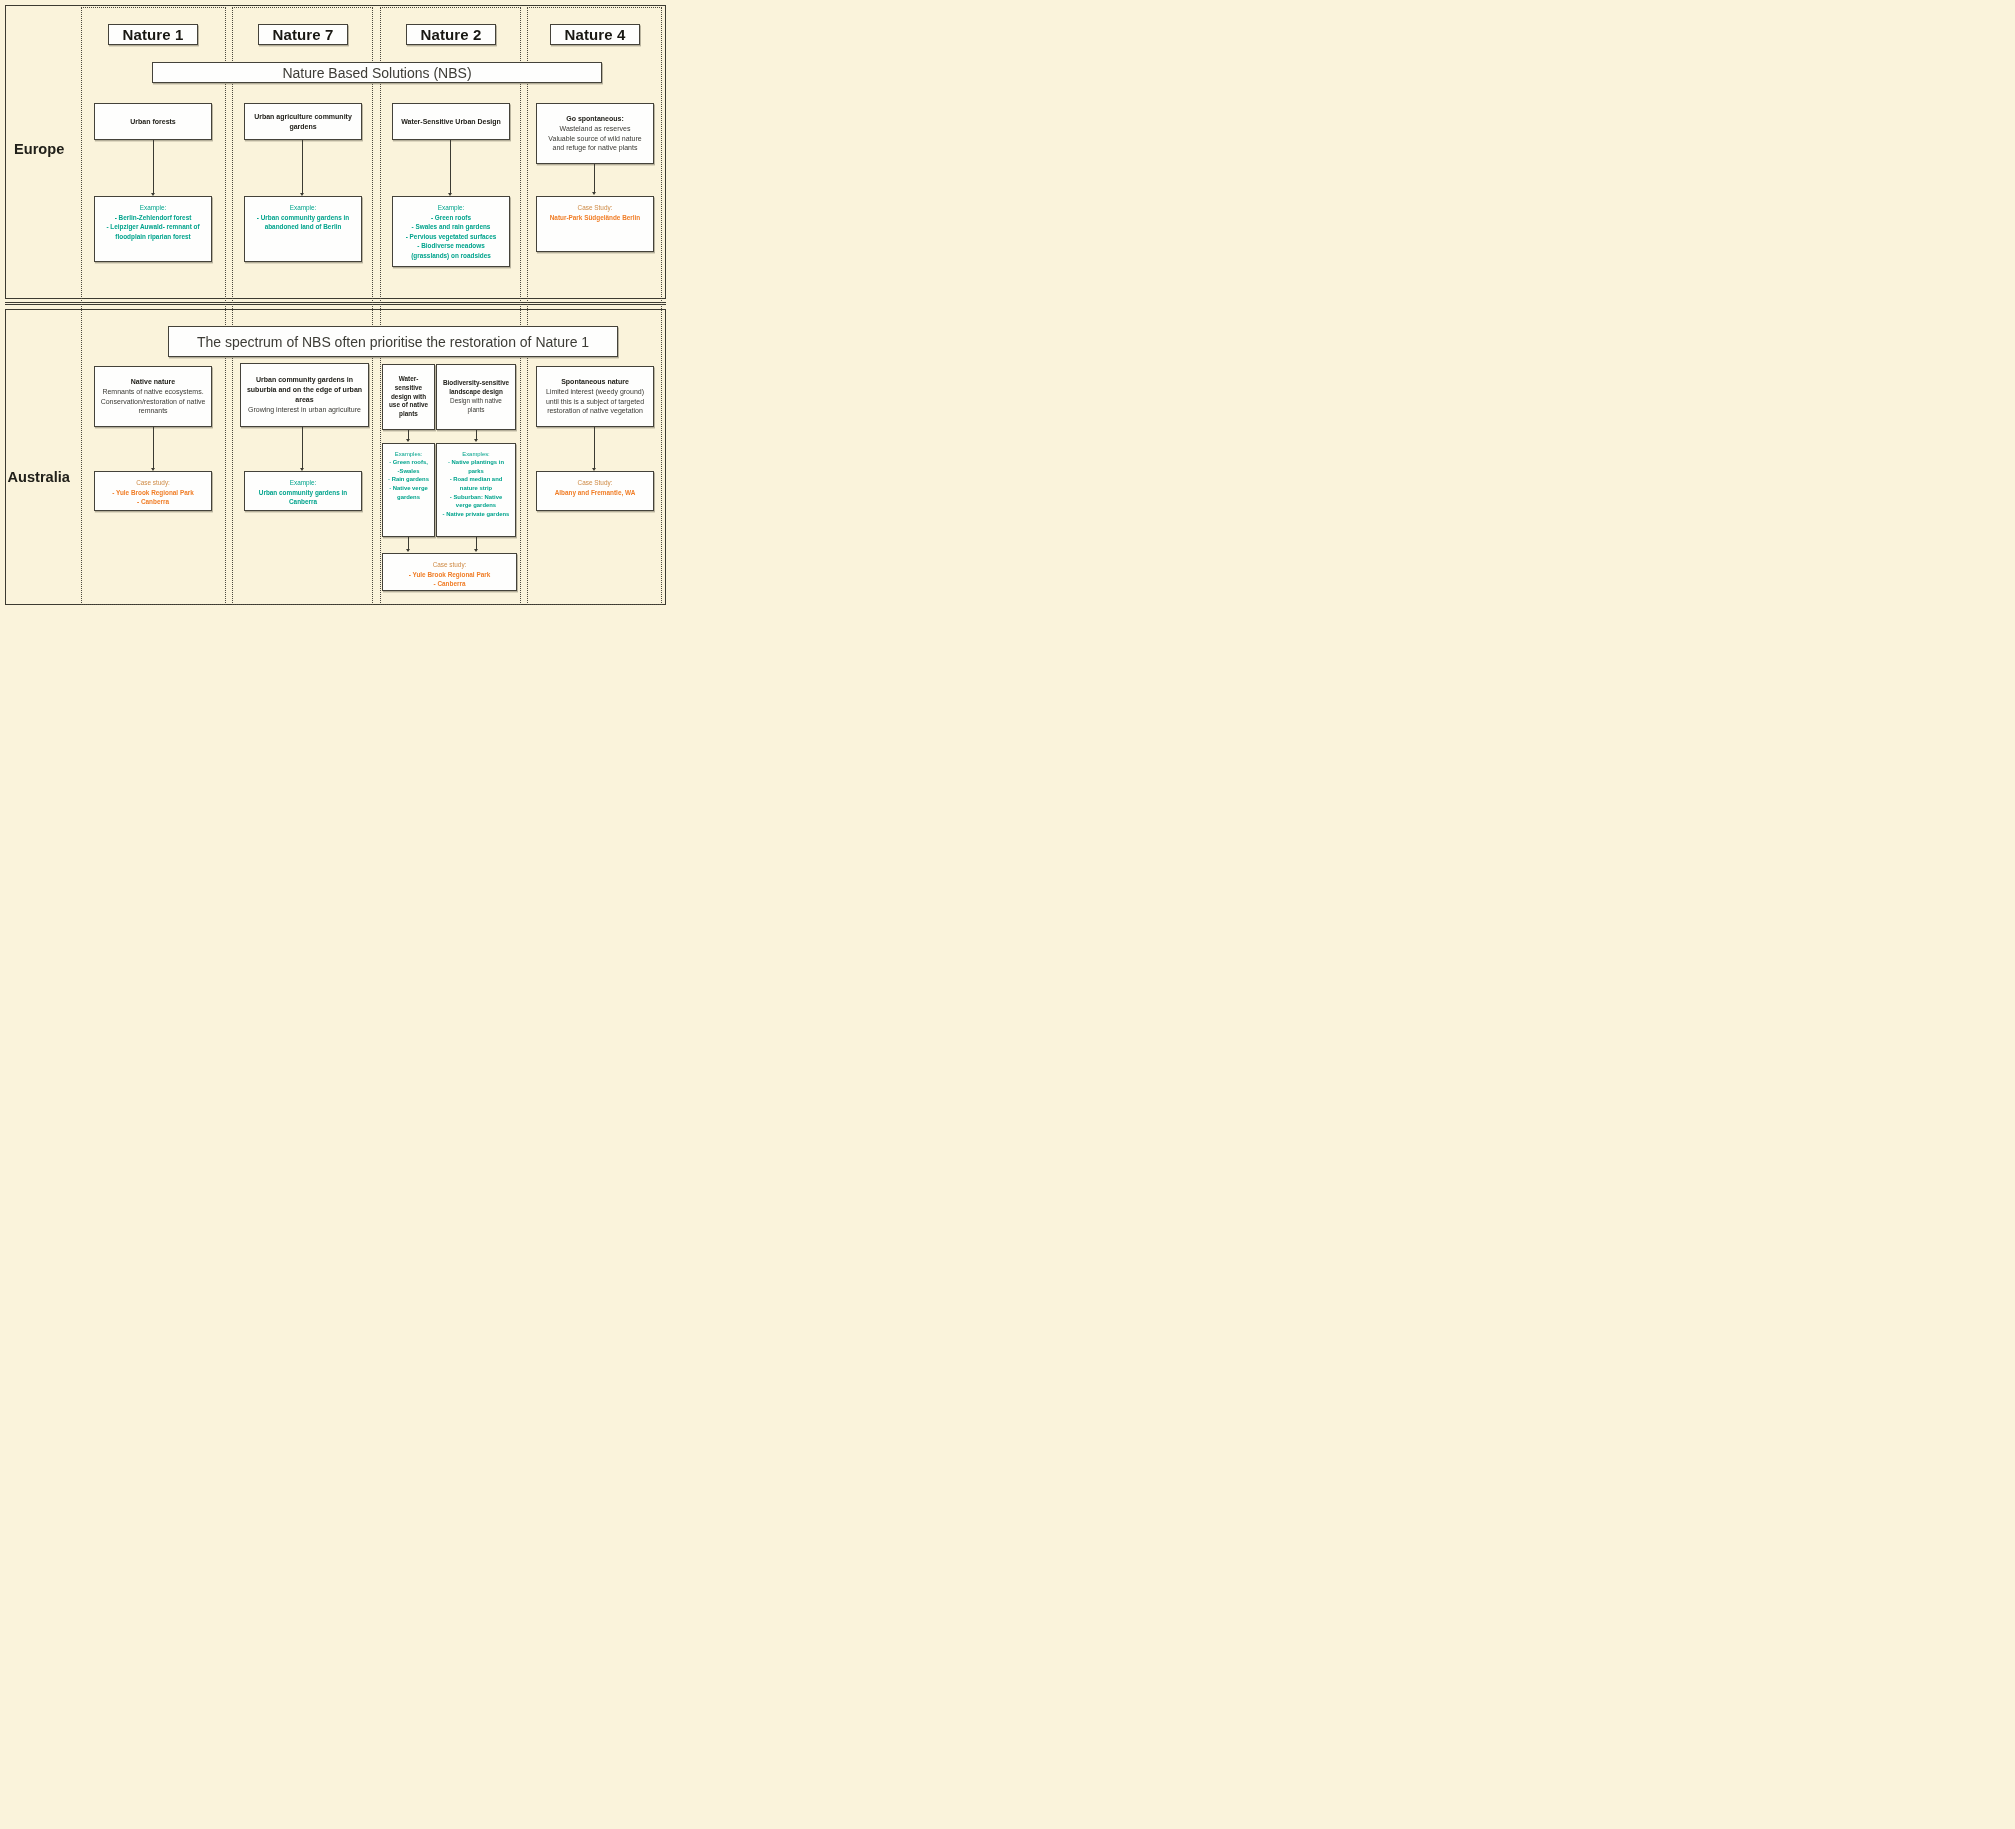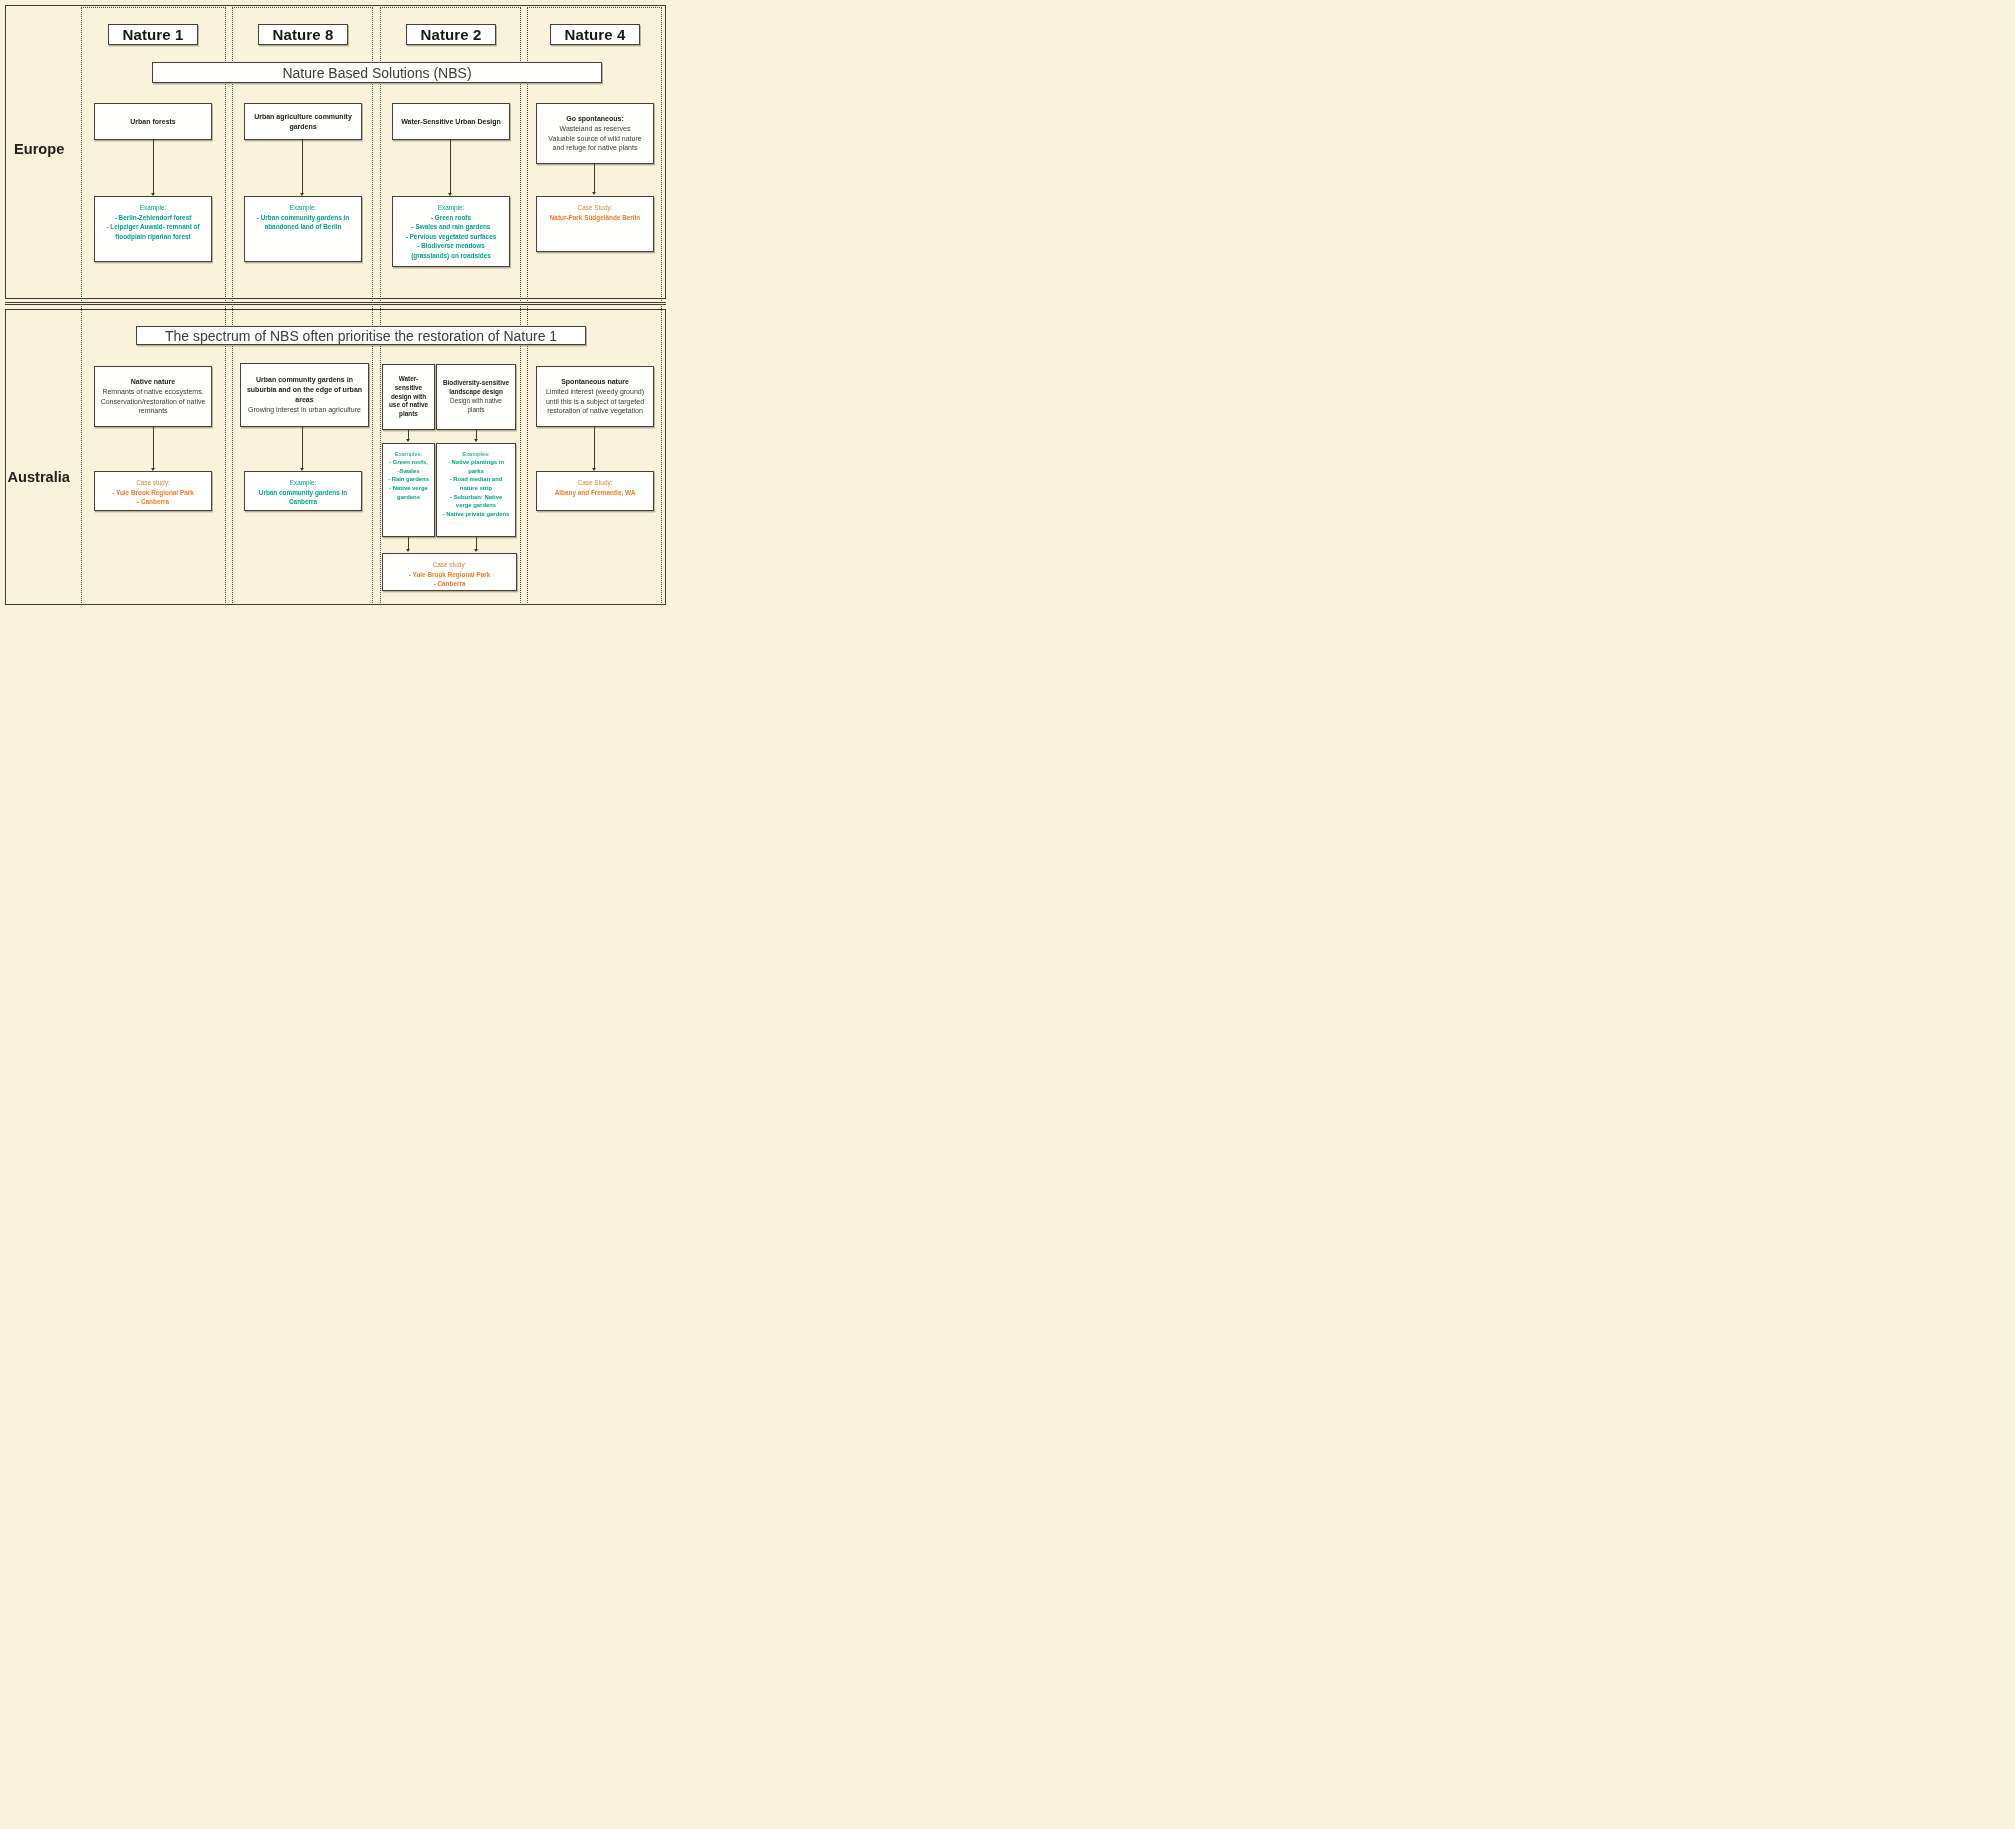--- a/index.html
+++ b/index.html
@@ -45,21 +45,21 @@
 
   <div class="dotcol" style="left:81px;top:6.6px;width:145px;height:598px"></div>
   <div class="dotcol" style="left:232px;top:6.6px;width:141px;height:598px"></div>
   <div class="dotcol" style="left:380px;top:6.6px;width:141px;height:598px"></div>
   <div class="dotcol" style="left:527px;top:6.6px;width:135px;height:598px"></div>
 
   <div class="rowlabel" style="left:14px;top:141px">Europe</div>
   <div class="rowlabel" style="left:7.5px;top:469px">Australia</div>
 
   <div class="box hdr" style="left:108px;top:23.6px;width:90px;height:21px">Nature 1</div>
-  <div class="box hdr" style="left:258px;top:23.6px;width:90px;height:21px">Nature 8</div>
+  <div class="box hdr" style="left:258px;top:23.6px;width:90px;height:21px">Nature 7</div>
   <div class="box hdr" style="left:406px;top:23.6px;width:90px;height:21px">Nature 2</div>
   <div class="box hdr" style="left:550px;top:23.6px;width:90px;height:21px">Nature 4</div>
 
   <div class="box banner" style="left:152px;top:62px;width:450px;height:21px">Nature Based Solutions (NBS)</div>
 
   <div class="box concept" style="left:94px;top:103px;width:118px;height:37px">
     <div class="b-title">Urban forests</div>
   </div>
   <div class="box concept" style="left:244px;top:103px;width:118px;height:37px">
     <div class="b-title">Urban agriculture community gardens</div>
@@ -104,21 +104,21 @@
     <div class="r-item">- Green roofs</div>
     <div class="r-item">- Swales and rain gardens</div>
     <div class="r-item">- Pervious vegetated surfaces</div>
     <div class="r-item">- Biodiverse meadows (grasslands) on roadsides</div>
   </div>
   <div class="box result orange" style="left:536px;top:196px;width:118px;height:56px">
     <div class="r-label">Case Study:</div>
     <div class="r-item">Natur-Park Südgelände Berlin</div>
   </div>
 
-  <div class="box banner" style="left:136px;top:326px;width:450px;height:19px">The spectrum of NBS often prioritise the restoration of Nature 1</div>
+  <div class="box banner" style="left:168px;top:326px;width:450px;height:31px">The spectrum of NBS often prioritise the restoration of Nature 1</div>
 
   <div class="box concept" style="left:94px;top:366px;width:118px;height:61px">
     <div class="b-title">Native nature</div>
     <div class="b-body">Remnants of native ecosystems.</div>
     <div class="b-body">Conservation/restoration of native remnants</div>
   </div>
   <div class="box concept" style="left:240px;top:363px;width:129px;height:64px">
     <div class="b-title">Urban community gardens in suburbia and on the edge of urban areas</div>
     <div class="b-body">Growing interest in urban agriculture</div>
   </div>

